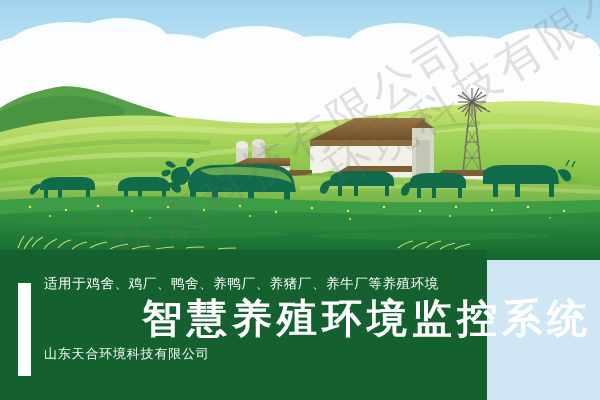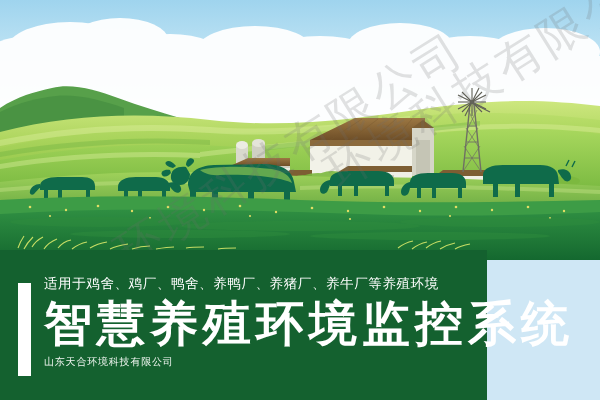--- a/index.html
+++ b/index.html
@@ -80,31 +80,32 @@
     color: #ffffff;
     font-size: 13.5px;
     letter-spacing: 0.6px;
     line-height: 1.1;
     margin: 0 0 4px 0;
     white-space: nowrap;
     font-family: "DejaVu Sans", sans-serif;
   }
   .main-title {
     color: #ffffff;
-    font-size: 48px;
+    font-size: 40px;
     font-weight: bold;
     letter-spacing: 5px;
     line-height: 1.18;
     margin: 0 0 5px 0;
     white-space: nowrap;
     font-family: "DejaVu Sans", sans-serif;
+    text-align: right;
   }
   .company {
     color: #f2f7f2;
-    font-size: 10px;
+    font-size: 13px;
     letter-spacing: 0.8px;
     line-height: 1.1;
     margin: 0;
     white-space: nowrap;
     font-family: "DejaVu Sans", sans-serif;
   }
 </style>
 </head>
 <body>
 

